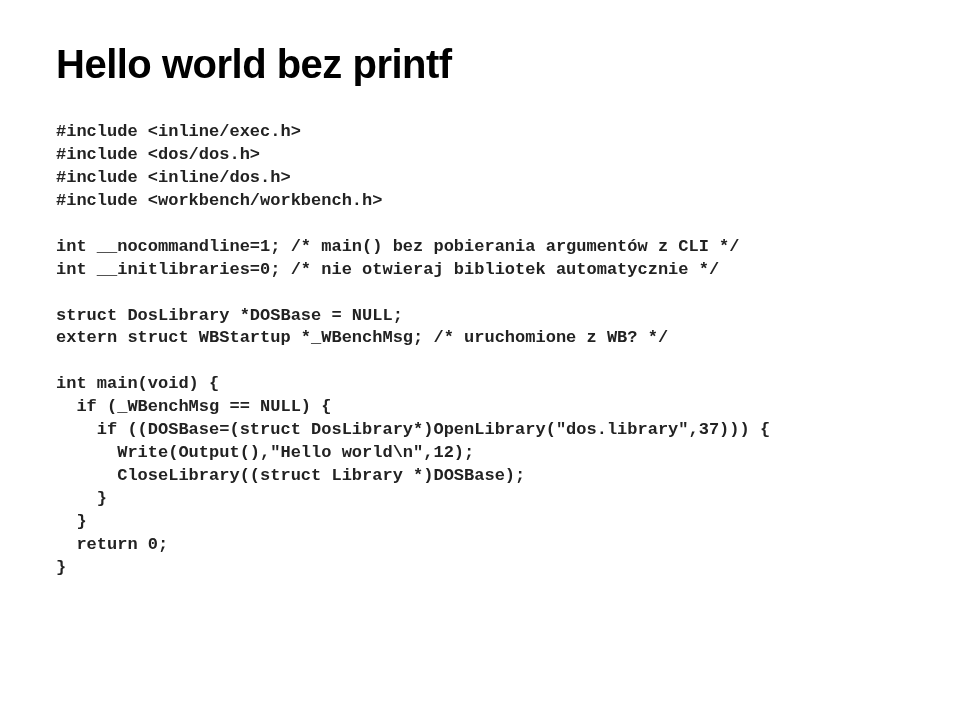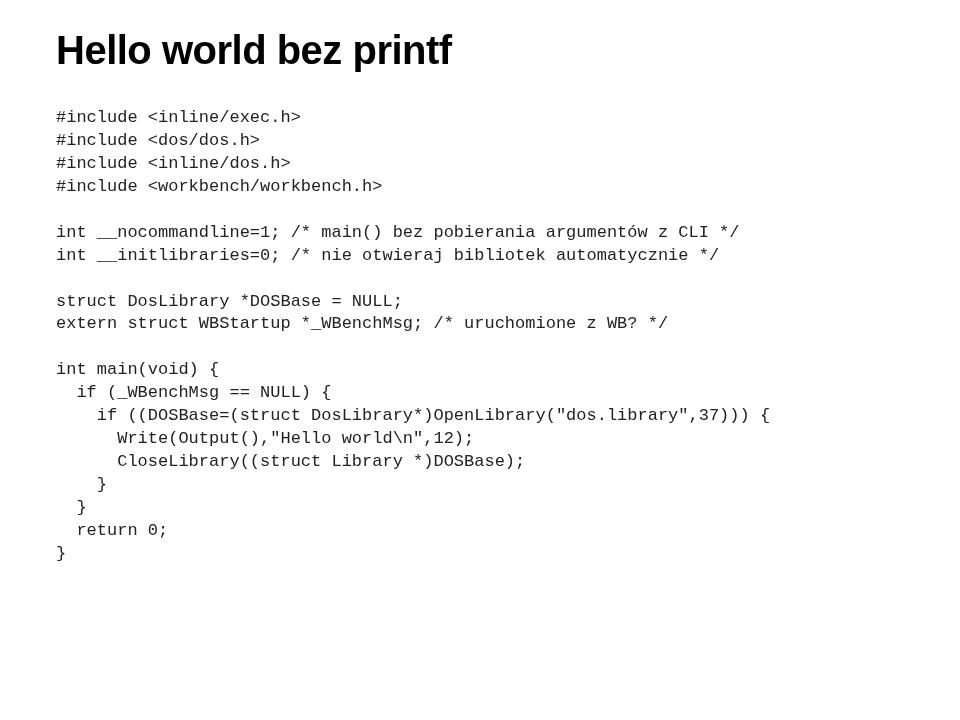--- a/index.html
+++ b/index.html
@@ -8,35 +8,35 @@
     width: 960px;
     height: 720px;
     background: #ffffff;
     font-family: Arial, Helvetica, sans-serif;
     overflow: hidden;
   }
   .slide {
     width: 960px;
     height: 720px;
     box-sizing: border-box;
-    padding: 28px 56px;
+    padding: 42px 56px;
     position: relative;
   }
   .title {
     font-size: 40px;
     font-weight: bold;
     color: #000;
     margin: 0 0 34px 0;
     letter-spacing: -0.5px;
   }
   .code {
     font-family: "Courier New", Courier, monospace;
     font-size: 17px;
     line-height: 1.35;
-    font-weight: normal;
+    font-weight: bold;
     color: #222;
     white-space: pre;
   }
 </style>
 </head>
 <body>
 
 <div class="slide">
   <h1 class="title">Hello world bez printf</h1>
 

